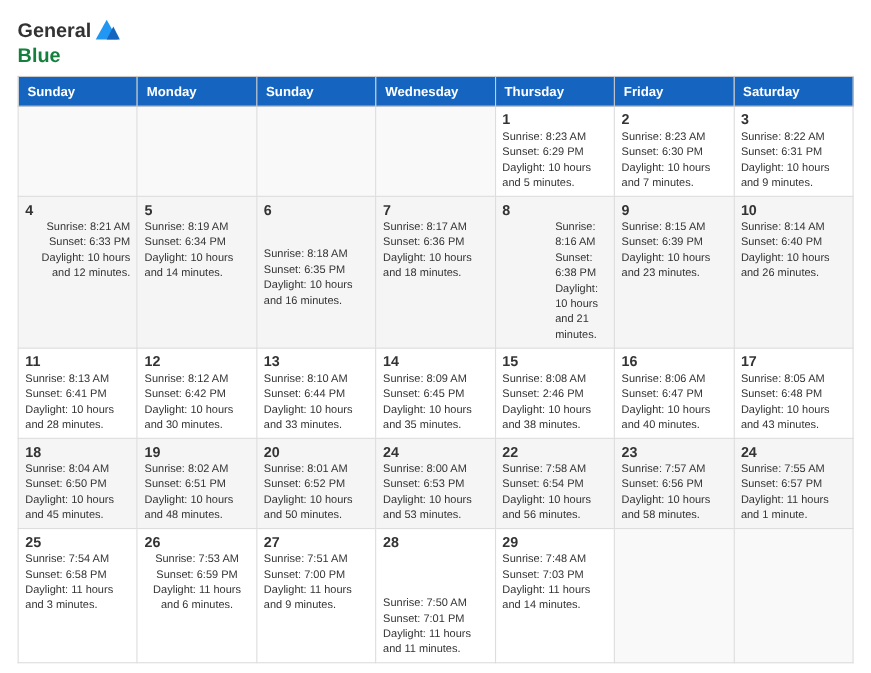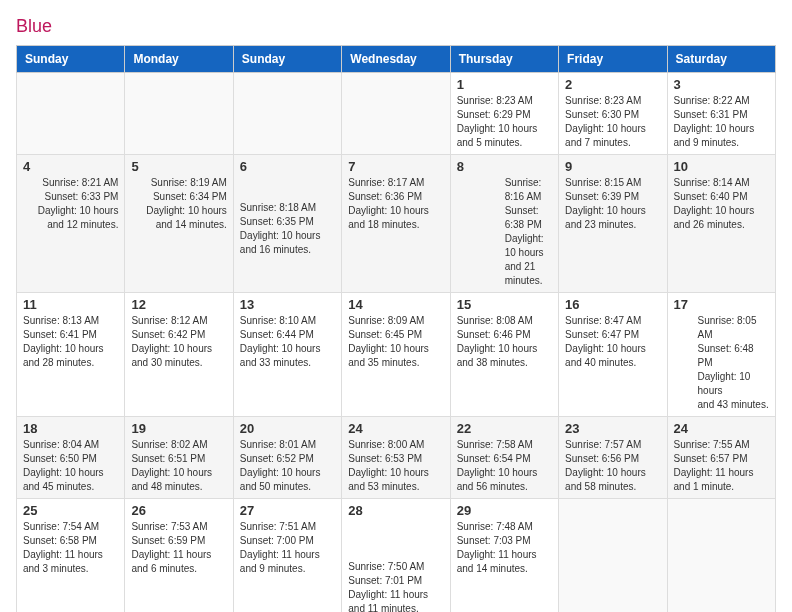--- a/index.html
+++ b/index.html
@@ -86,21 +86,28 @@
     .row-shaded td {
       background-color: #f5f5f5;
     }
   </style>
 </head>
 <body>
 
 <div class="header-logo">
   <div class="logo">
     <div style="display:flex; flex-direction:column; align-items:flex-start;">
-      <span class="logo-blue" style="font-size:18px; font-weight:normal; color:#be185d;">Blue</span>
+      <div style="display:flex; align-items:center;">
+        <span class="logo-general">General</span>
+        <svg class="logo-icon" viewBox="0 0 24 24">
+          <polygon points="12,2 22,20 2,20" fill="#2196F3"></polygon>
+          <polygon points="18,8 24,20 12,20" fill="#1565C0"></polygon>
+        </svg>
+      </div>
+      <span class="logo-blue" style="font-size:18px; font-weight:bold; color:#15803d;">Blue</span>
     </div>
   </div>
   <div class="title-block">
     <div class="month-title"></div>
     <div class="location-title"></div>
   </div>
 </div>
 
 <table class="calendar">
   <thead>
@@ -145,21 +152,21 @@
       <tr class="row-shaded">
         <td>
           <span class="day-number">4</span>
           <div class="day-info" style="white-space: pre-line; text-align: right;">Sunrise: 8:21 AM
 Sunset: 6:33 PM
 Daylight: 10 hours
 and 12 minutes.</div>
         </td>
         <td>
           <span class="day-number">5</span>
-          <div class="day-info" style="white-space: pre-line; text-align: right;">Sunrise: 8:19 AM
+          <div class="day-info" style="white-space: pre-line;">Sunrise: 8:19 AM
 Sunset: 6:34 PM
 Daylight: 10 hours
 and 14 minutes.</div>
         </td>
         <td>
           <span class="day-number">6</span>
           <div class="day-info" style="white-space: pre-line; margin-top: 27px;">Sunrise: 8:18 AM
 Sunset: 6:35 PM
 Daylight: 10 hours
 and 16 minutes.</div>
@@ -218,34 +225,34 @@
         <td>
           <span class="day-number">14</span>
           <div class="day-info" style="white-space: pre-line;">Sunrise: 8:09 AM
 Sunset: 6:45 PM
 Daylight: 10 hours
 and 35 minutes.</div>
         </td>
         <td>
           <span class="day-number">15</span>
           <div class="day-info" style="white-space: pre-line;">Sunrise: 8:08 AM
-Sunset: 6:46 PM
+Sunset: 2:46 PM
 Daylight: 10 hours
 and 38 minutes.</div>
         </td>
         <td>
           <span class="day-number">16</span>
-          <div class="day-info" style="white-space: pre-line;">Sunrise: 8:47 AM
+          <div class="day-info" style="white-space: pre-line;">Sunrise: 8:06 AM
 Sunset: 6:47 PM
 Daylight: 10 hours
 and 40 minutes.</div>
         </td>
         <td>
           <span class="day-number">17</span>
-          <div class="day-info" style="white-space: pre-line; margin-left: 24px;">Sunrise: 8:05 AM
+          <div class="day-info" style="white-space: pre-line;">Sunrise: 8:05 AM
 Sunset: 6:48 PM
 Daylight: 10 hours
 and 43 minutes.</div>
         </td>
       </tr>
       <tr class="row-shaded">
         <td>
           <span class="day-number">18</span>
           <div class="day-info" style="white-space: pre-line;">Sunrise: 8:04 AM
 Sunset: 6:50 PM
@@ -298,21 +305,21 @@
       <tr>
         <td>
           <span class="day-number">25</span>
           <div class="day-info" style="white-space: pre-line;">Sunrise: 7:54 AM
 Sunset: 6:58 PM
 Daylight: 11 hours
 and 3 minutes.</div>
         </td>
         <td>
           <span class="day-number">26</span>
-          <div class="day-info" style="white-space: pre-line;">Sunrise: 7:53 AM
+          <div class="day-info" style="white-space: pre-line; text-align: center;">Sunrise: 7:53 AM
 Sunset: 6:59 PM
 Daylight: 11 hours
 and 6 minutes.</div>
         </td>
         <td>
           <span class="day-number">27</span>
           <div class="day-info" style="white-space: pre-line;">Sunrise: 7:51 AM
 Sunset: 7:00 PM
 Daylight: 11 hours
 and 9 minutes.</div>

